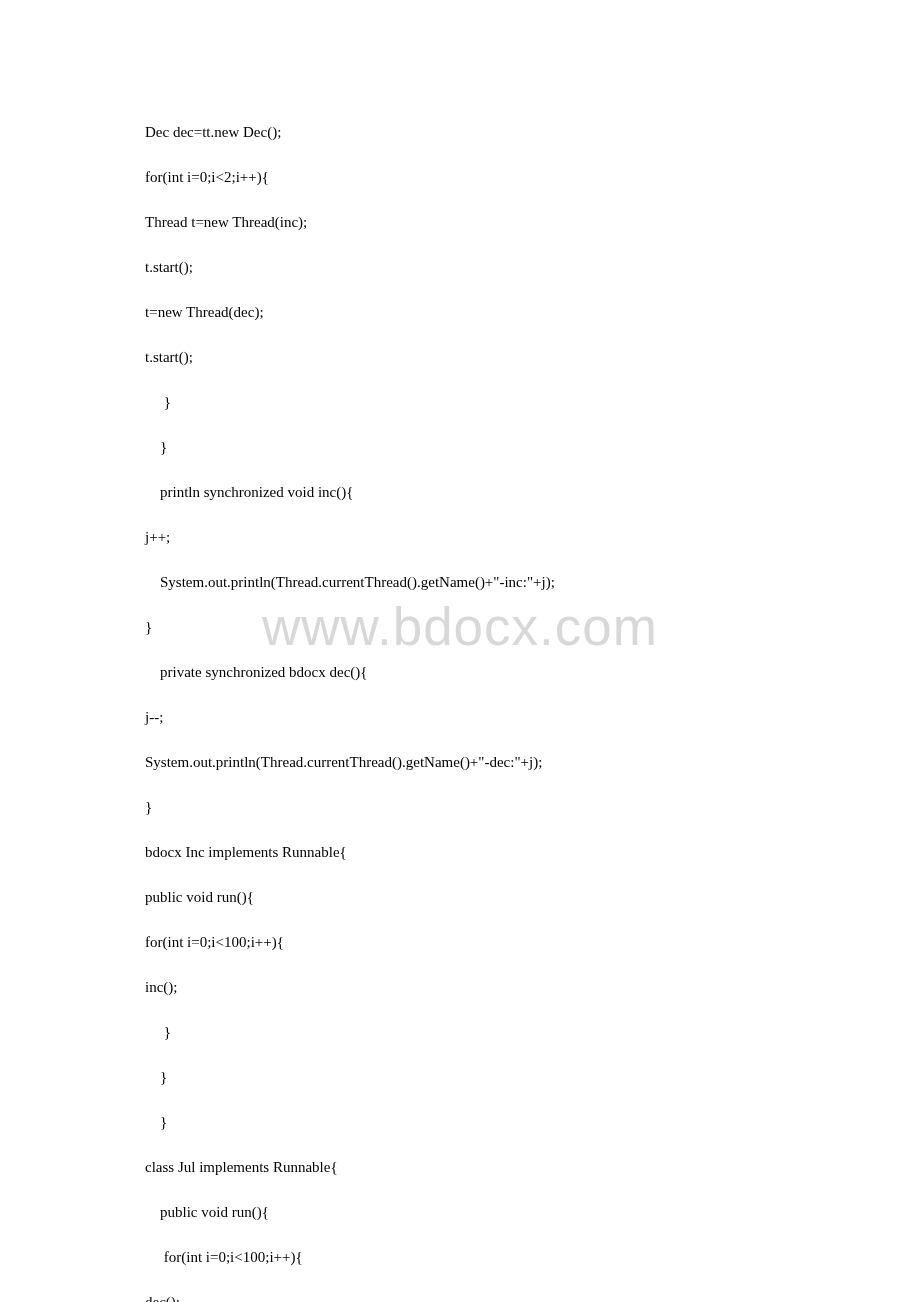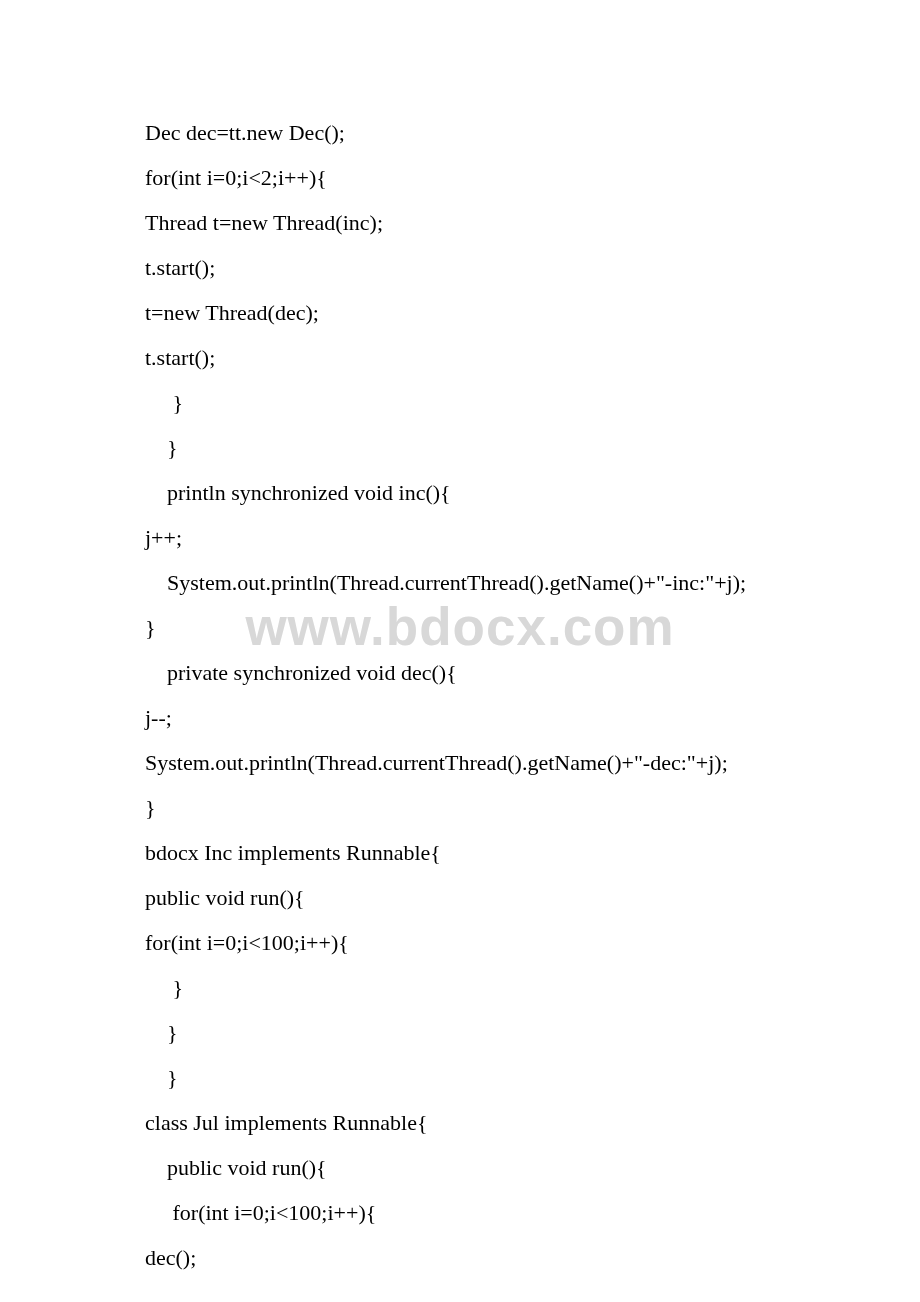--- a/index.html
+++ b/index.html
@@ -11,33 +11,33 @@
       background: #ffffff;
       width: 920px;
       height: 1302px;
       font-family: "Times New Roman", Times, serif;
       position: relative;
     }
     .content {
       padding: 110px 140px 0 145px;
     }
     .code-line {
-      font-size: 22px;
+      font-size: 15px;
       line-height: 45px;
       color: #000000;
       white-space: pre;
       font-family: "Times New Roman", Times, serif;
     }
     .watermark {
       position: absolute;
       top: 596px;
       left: 50%;
       transform: translateX(-50%);
       font-size: 53px;
-      font-weight: bold;
+      font-weight: normal;
       font-family: Arial, Helvetica, sans-serif;
       color: #d8d8d8;
       letter-spacing: 1px;
       z-index: 0;
       pointer-events: none;
       white-space: nowrap;
     }
     .text-layer {
       position: relative;
       z-index: 1;
@@ -54,27 +54,28 @@
   <div class="code-line">Thread t=new Thread(inc);</div>
   <div class="code-line">t.start();</div>
   <div class="code-line">t=new Thread(dec);</div>
   <div class="code-line">t.start();</div>
   <div class="code-line">     }</div>
   <div class="code-line">    }</div>
   <div class="code-line">    println synchronized void inc(){</div>
   <div class="code-line">j++;</div>
   <div class="code-line">    System.out.println(Thread.currentThread().getName()+"-inc:"+j);</div>
   <div class="code-line">}</div>
-  <div class="code-line">    private synchronized void dec(){</div>
+  <div class="code-line">    private synchronized bdocx dec(){</div>
   <div class="code-line">j--;</div>
   <div class="code-line">System.out.println(Thread.currentThread().getName()+"-dec:"+j);</div>
   <div class="code-line">}</div>
   <div class="code-line">bdocx Inc implements Runnable{</div>
   <div class="code-line">public void run(){</div>
   <div class="code-line">for(int i=0;i&lt;100;i++){</div>
+  <div class="code-line">inc();</div>
   <div class="code-line">     }</div>
   <div class="code-line">    }</div>
   <div class="code-line">    }</div>
   <div class="code-line">class Jul implements Runnable{</div>
   <div class="code-line">    public void run(){</div>
   <div class="code-line">     for(int i=0;i&lt;100;i++){</div>
   <div class="code-line">dec();</div>
 </div>
 
 </body></html>

